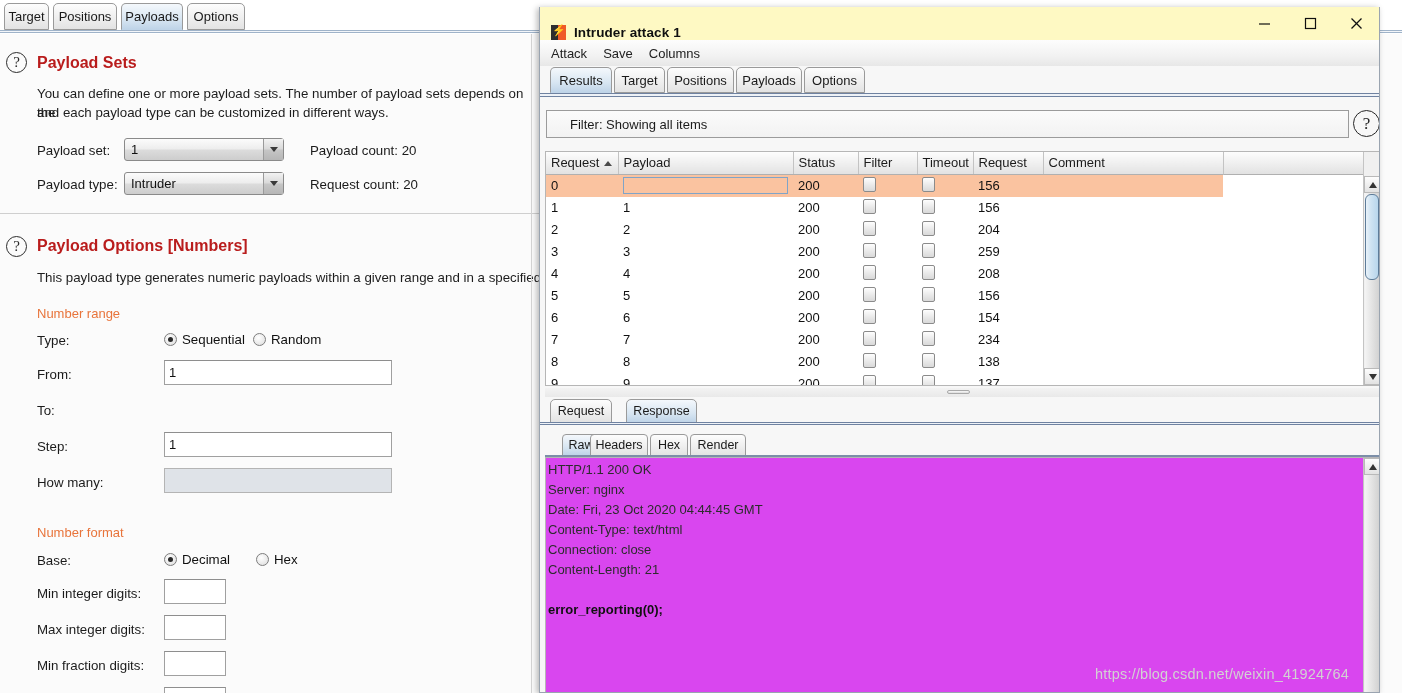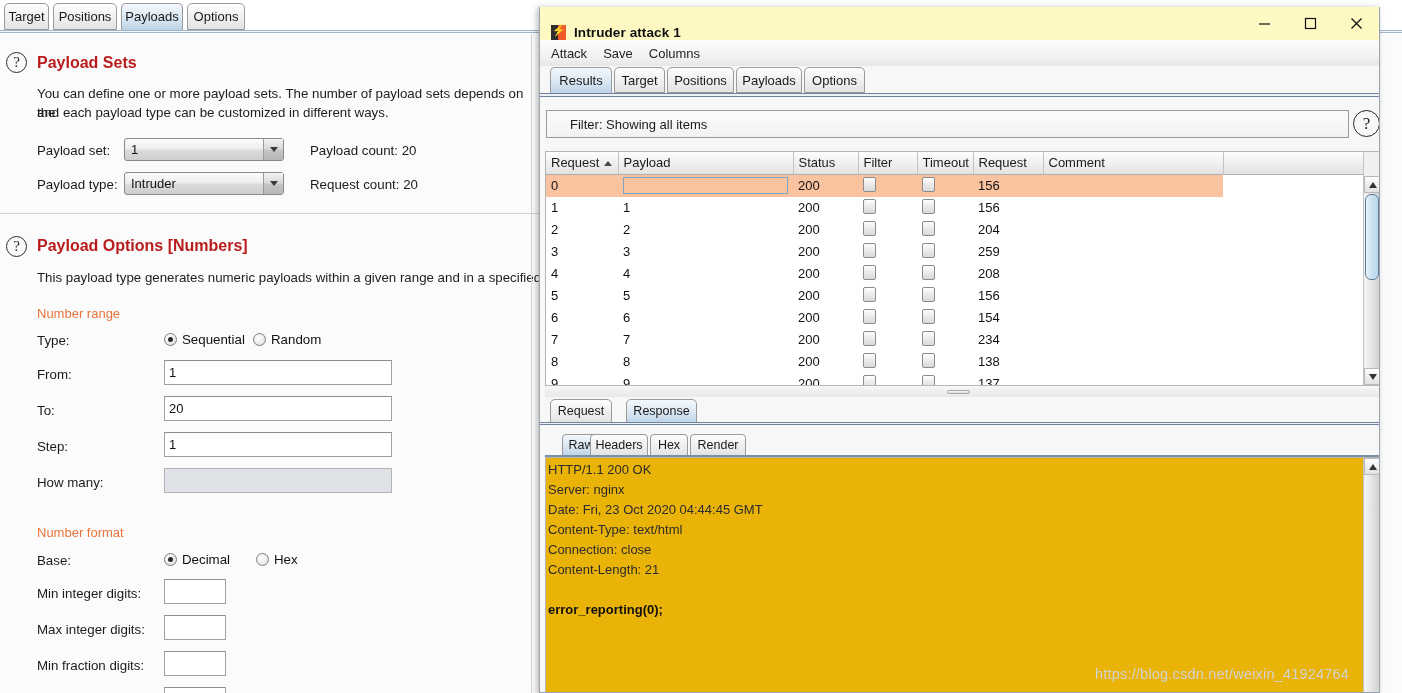--- a/index.html
+++ b/index.html
@@ -207,21 +207,21 @@
     background: linear-gradient(to bottom,#f4f8fc 0%,#d8e6f2 60%,#bfd4e8 100%);
     margin-left: 12px;
   }
   .sub-tab.small { height:22px; font-size:12.5px; border-radius:4px 4px 0 0; }
   .tabrule { position:absolute; left:0; width:839px; height:3px;
       border-top:1px solid #6f82a1; border-bottom:1px solid #6f82a1; background:#eef2f7; }
   .thinrule { position:absolute; left:5px; width:836px; height:2px; background:#7c8ea8; }
 
   .rawbody {
     position:absolute; left:5px; width:836px;
-    background:#eab308; border:1px solid #b6b6b6; overflow:hidden;
+    background:#d946ef; border:1px solid #b6b6b6; overflow:hidden;
   }
   .rawtext {
     position:absolute; left:2px; top:2px;
     font-family:"Liberation Sans", sans-serif; font-size:13px; color:#2c2c2c;
     line-height:20px; white-space:pre;
   }
   .rawtext b { color:#111; font-weight:bold; }
 
   .watermark {
     position:absolute; left:1095px; top:666px; font-size:14.5px; color:#d2d2d2;
@@ -298,23 +298,20 @@
         <span class="rdot"></span>
         <span>Random</span>
       </div>
 
       <div class="lbl" style="position:absolute;left:37px;top:333px;">From:</div>
       <div class="tfield" style="left:164px;top:326px;width:228px;">
         <span>1</span>
       </div>
 
       <div class="lbl" style="position:absolute;left:37px;top:369px;text-align:center;">To:</div>
-      <div class="tfield" style="left:164px;top:362px;width:228px;">
-        <span>20</span>
-      </div>
 
       <div class="lbl" style="position:absolute;left:37px;top:405px;">Step:</div>
       <div class="tfield" style="left:164px;top:398px;width:228px;">
         <span>1</span>
       </div>
 
       <div class="lbl" style="position:absolute;left:37px;top:441px;">How many:</div>
       <div class="tfield disabled" style="left:164px;top:434px;width:228px;">
         <span></span>
       </div>

